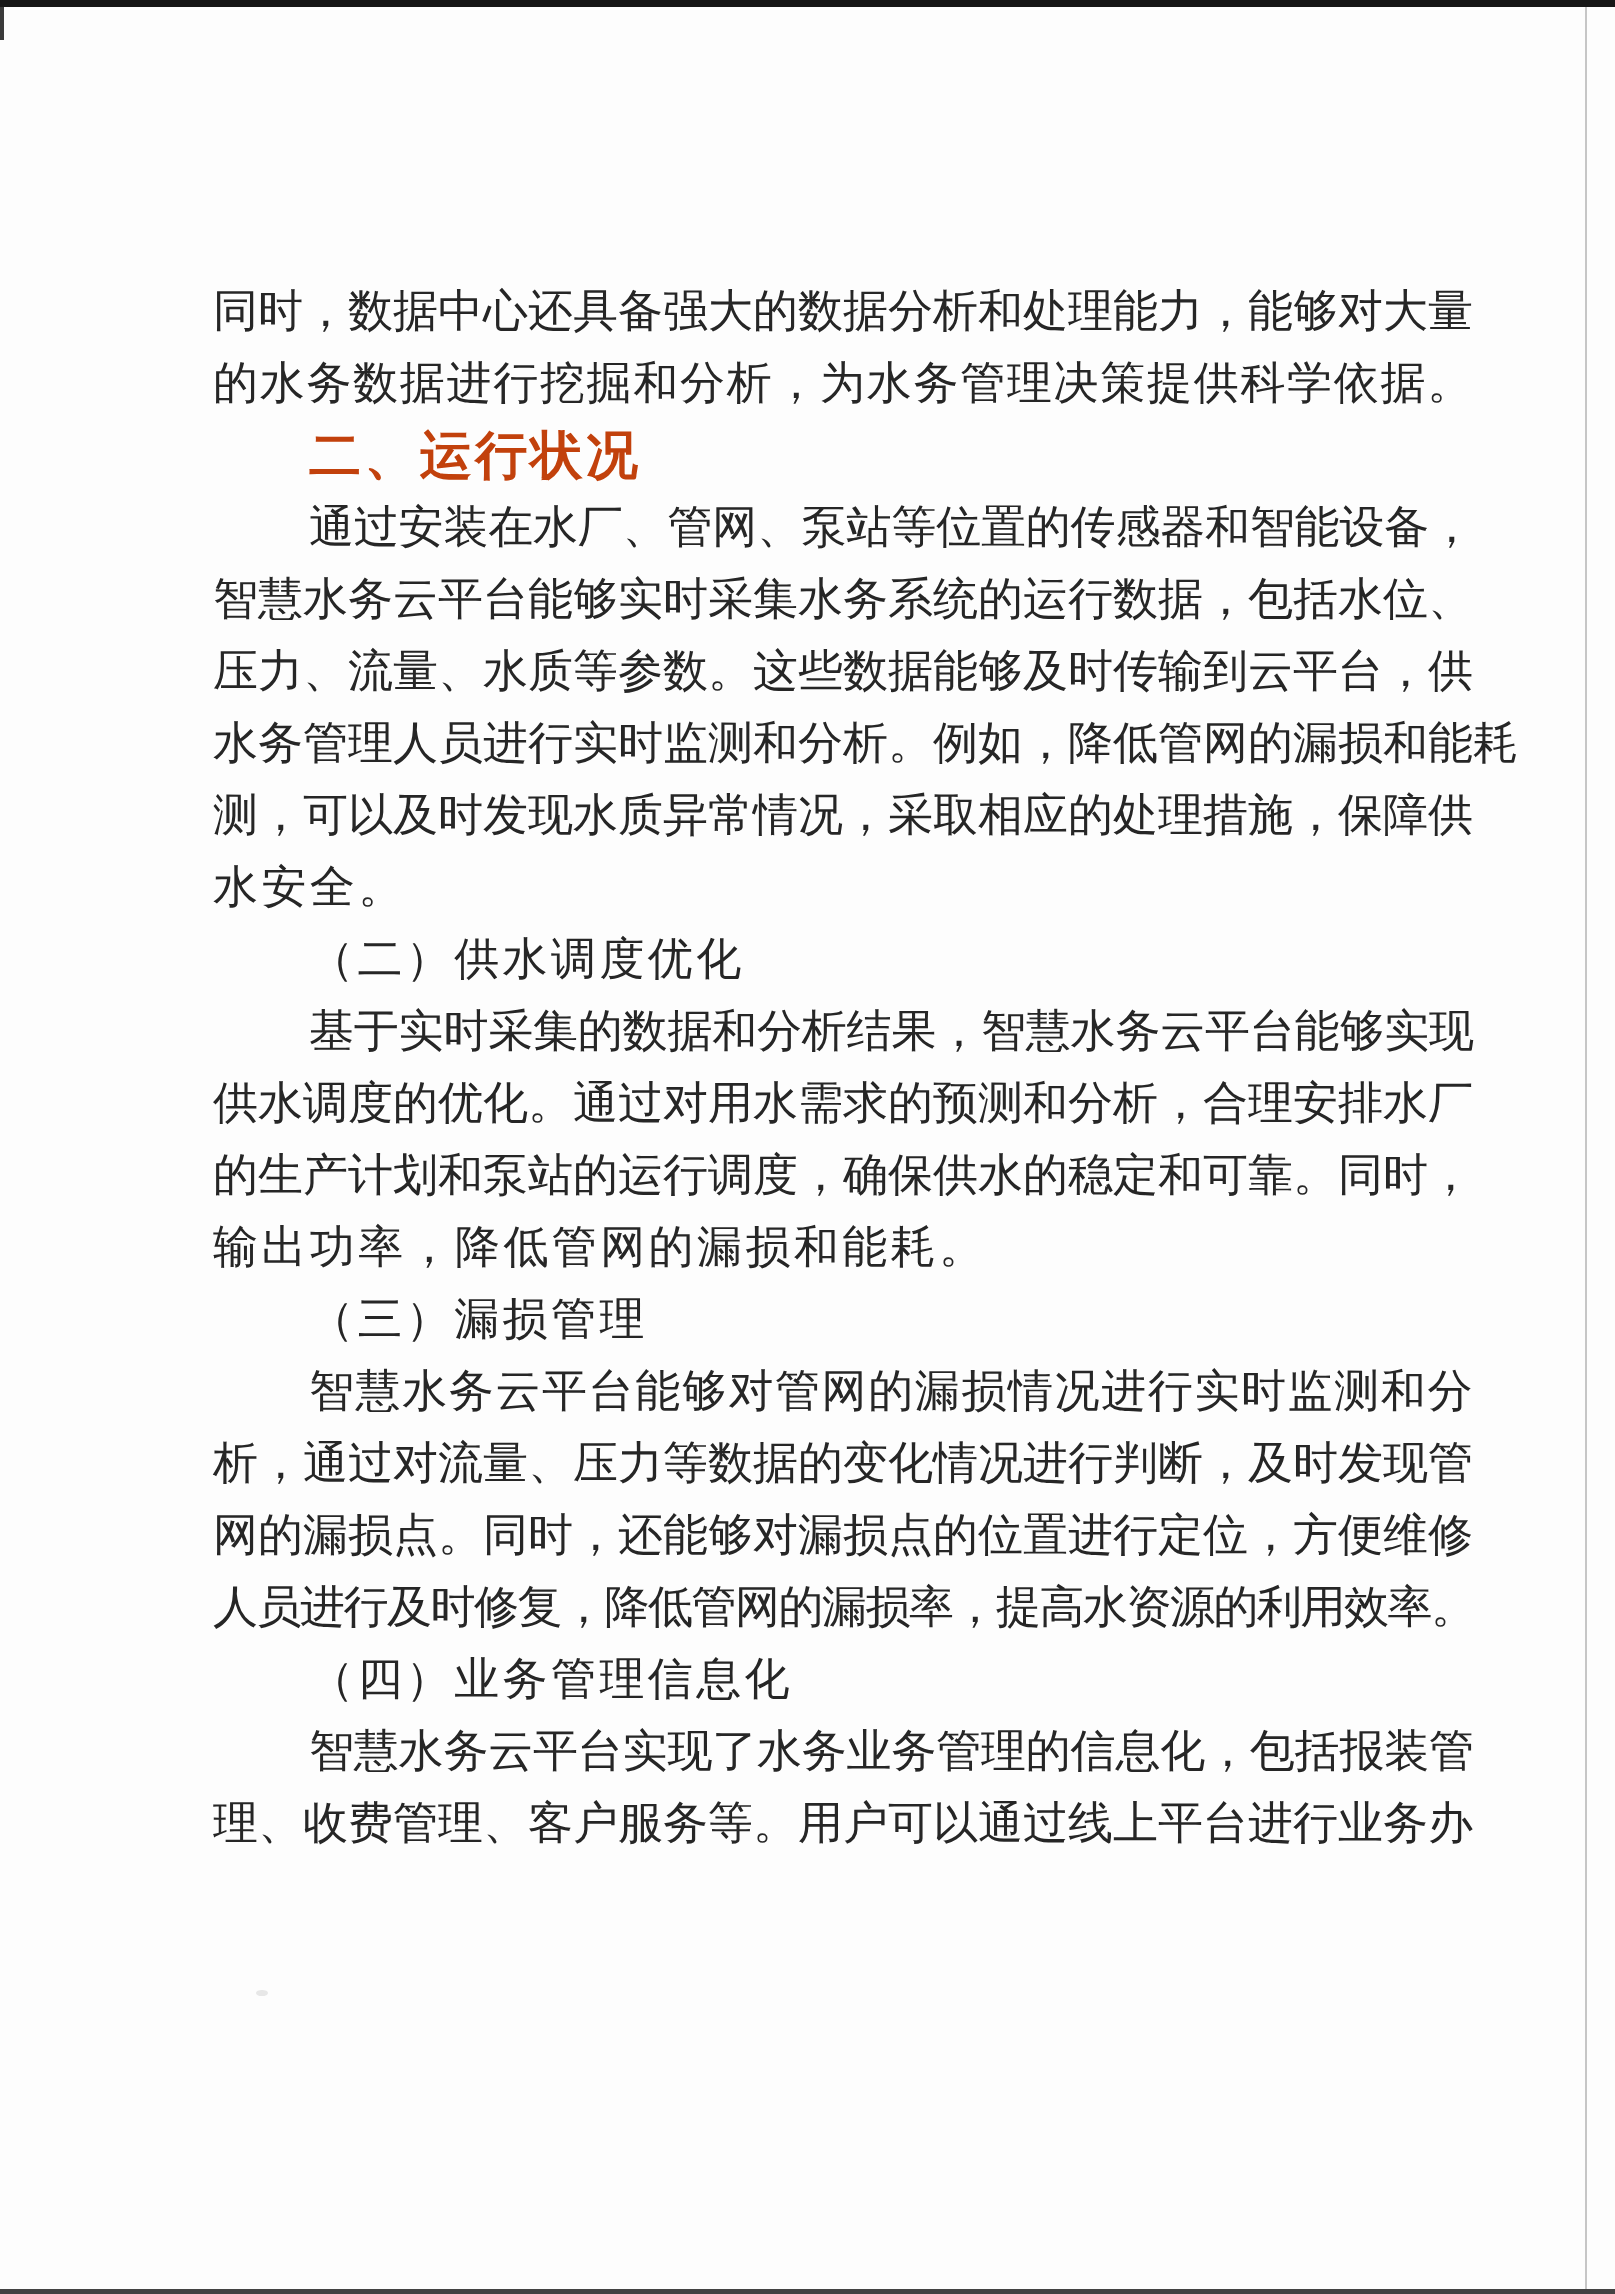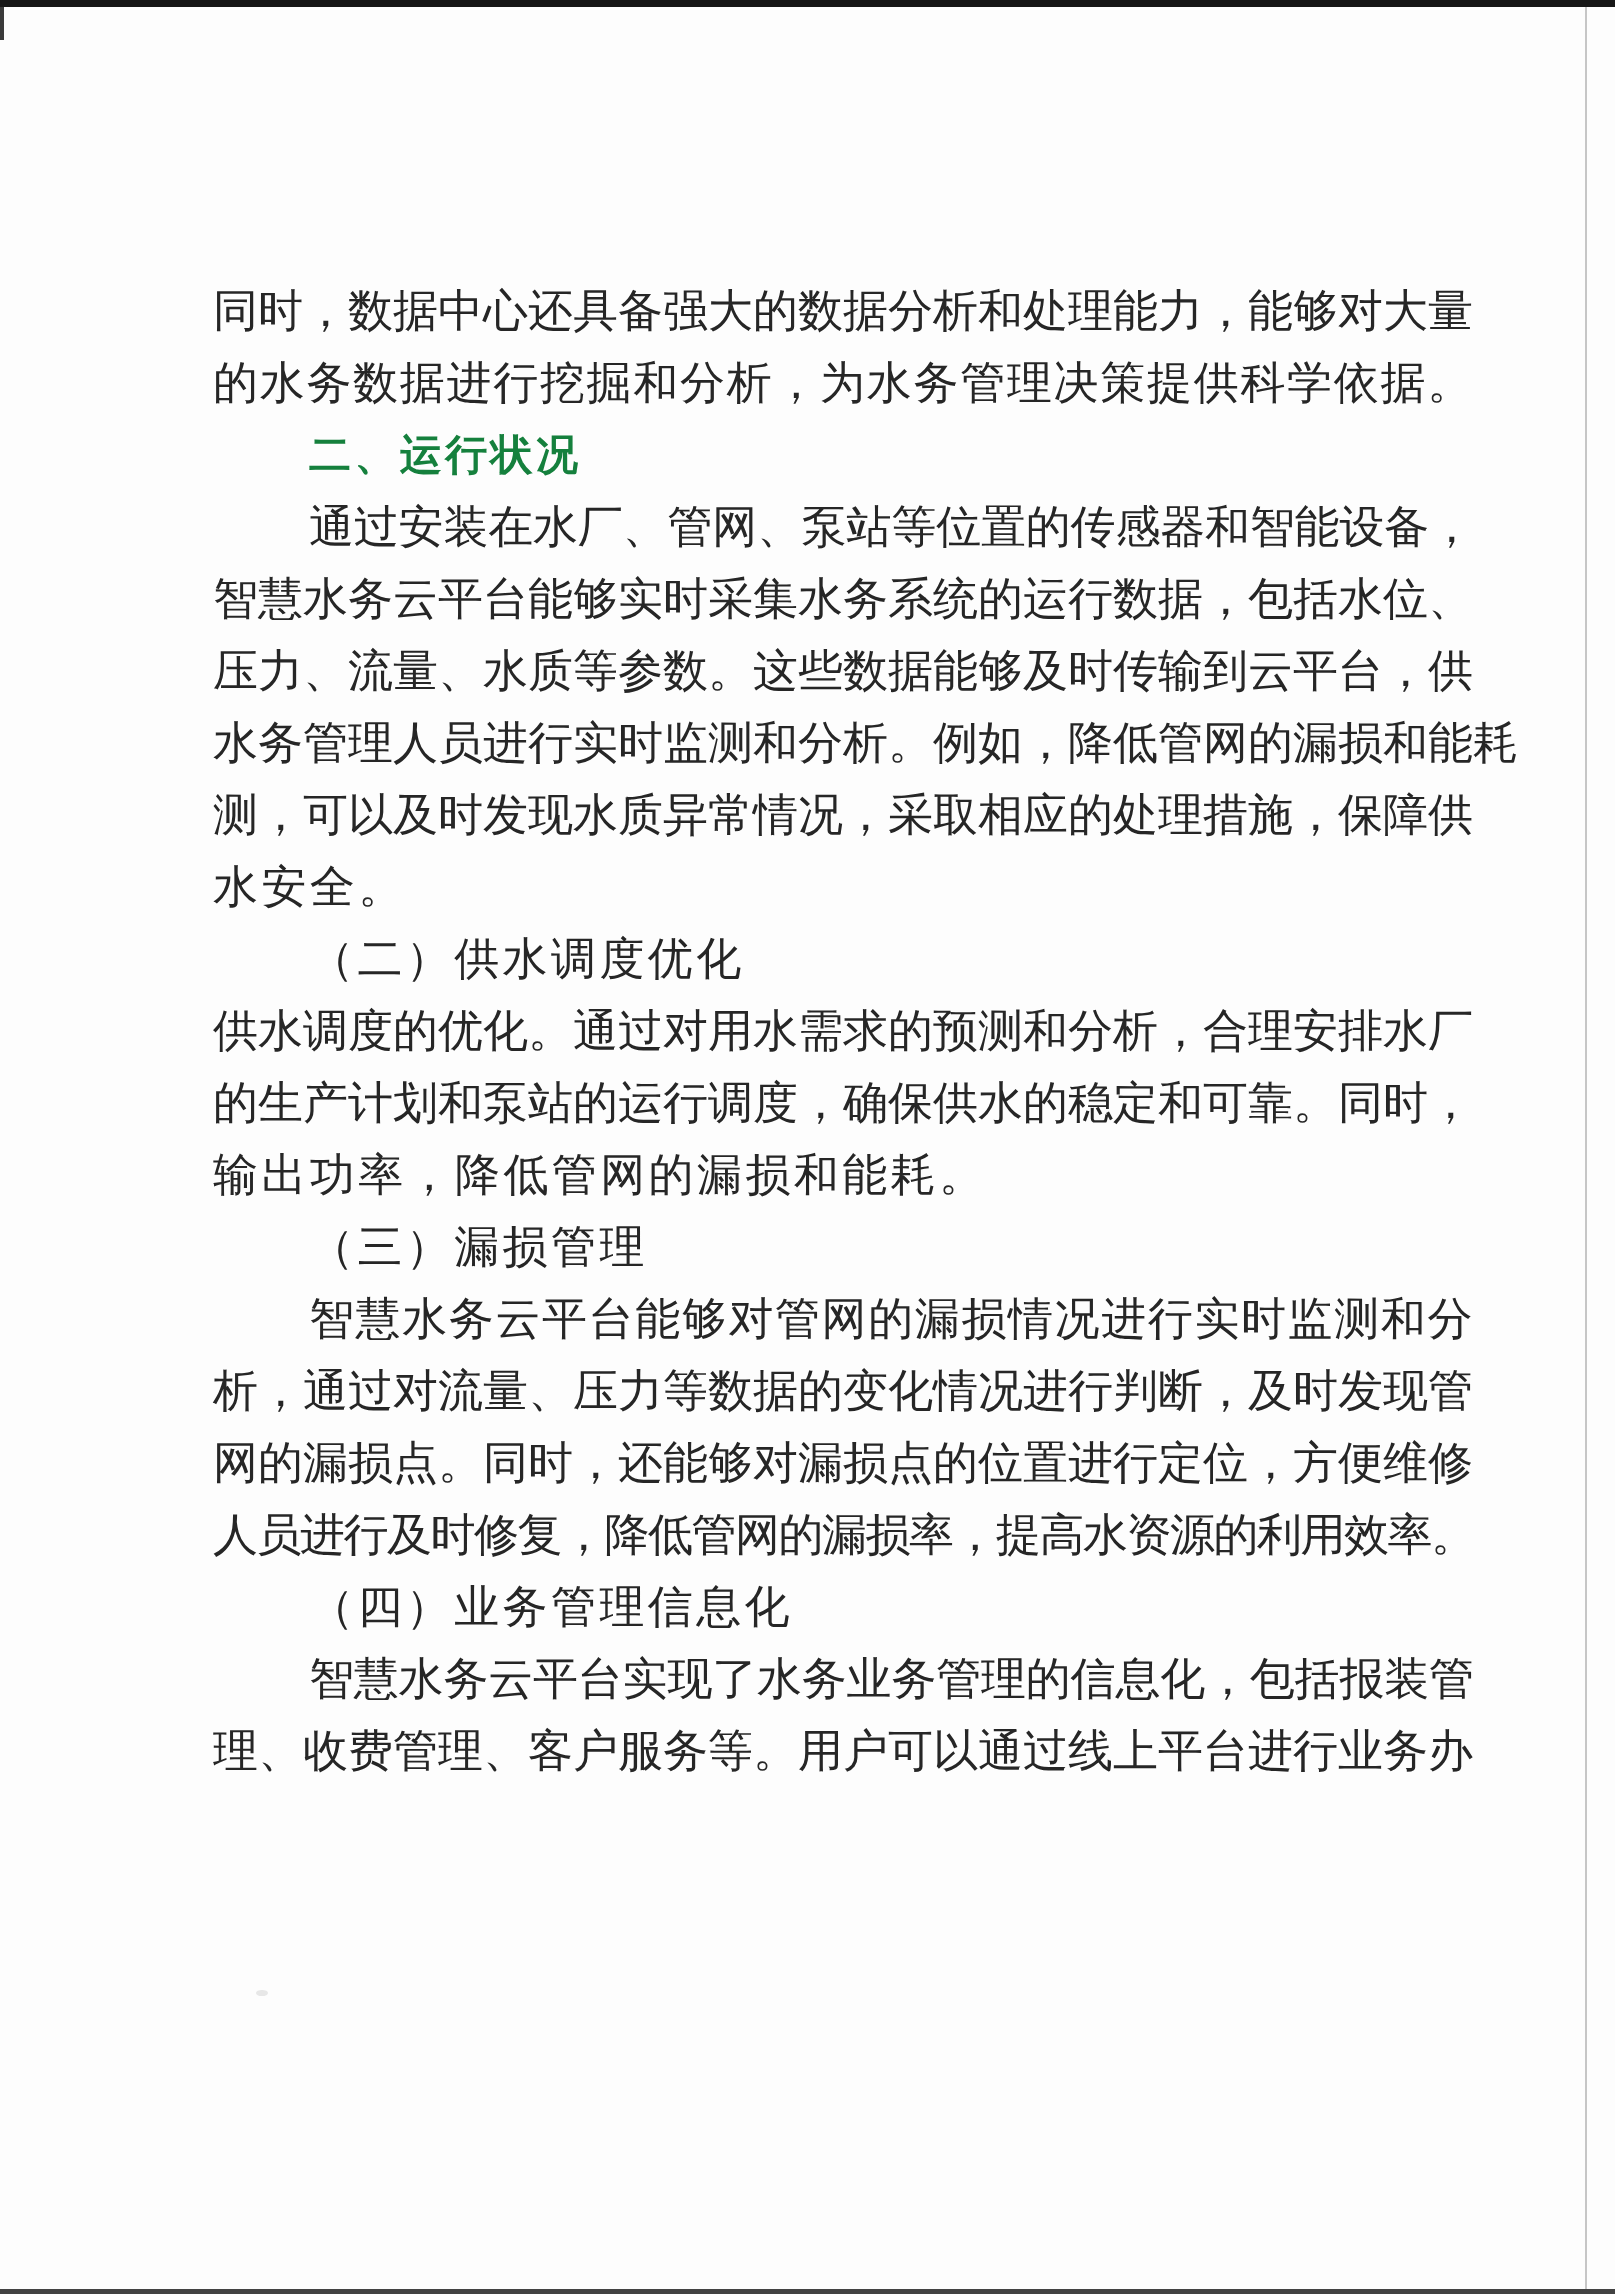--- a/index.html
+++ b/index.html
@@ -63,22 +63,22 @@
     display: inline-block;
     letter-spacing: 3.4px;
     white-space: nowrap;
   }
   .indent {
     padding-left: 96px;
   }
   .heading {
     font-family: "Liberation Sans", sans-serif;
     font-weight: 700;
-    font-size: 42px;
-    color: #15803d;
+    font-size: 52px;
+    color: #c2410c;
   }
   .subheading {
     font-size: 45px;
   }
 </style>
 </head>
 <body>
 
 <div class="page">
   <div class="scan-bar-top"></div>
@@ -90,20 +90,21 @@
       <div class="line body"><span class="txt" style="letter-spacing: 0px;">同时，数据中心还具备强大的数据分析和处理能力，能够对大量</span></div>
       <div class="line body"><span class="txt" style="letter-spacing: 1.7px;">的水务数据进行挖掘和分析，为水务管理决策提供科学依据。</span></div>
       <div class="line heading indent"><span class="txt">二、运行状况</span></div>
       <div class="line body indent"><span class="txt" style="letter-spacing: -0.2px;">通过安装在水厂、管网、泵站等位置的传感器和智能设备，</span></div>
       <div class="line body"><span class="txt" style="letter-spacing: 0px;">智慧水务云平台能够实时采集水务系统的运行数据，包括水位、</span></div>
       <div class="line body"><span class="txt" style="letter-spacing: 0px;">压力、流量、水质等参数。这些数据能够及时传输到云平台，供</span></div>
       <div class="line body"><span class="txt" style="letter-spacing: 0px;">水务管理人员进行实时监测和分析。例如，降低管网的漏损和能耗</span></div>
       <div class="line body"><span class="txt" style="letter-spacing: 0px;">测，可以及时发现水质异常情况，采取相应的处理措施，保障供</span></div>
       <div class="line body"><span class="txt">水安全。</span></div>
       <div class="line subheading indent"><span class="txt">（二）供水调度优化</span></div>
+      <div class="line body indent"><span class="txt" style="letter-spacing: -0.2px;">基于实时采集的数据和分析结果，智慧水务云平台能够实现</span></div>
       <div class="line body"><span class="txt" style="letter-spacing: 0px;">供水调度的优化。通过对用水需求的预测和分析，合理安排水厂</span></div>
       <div class="line body"><span class="txt" style="letter-spacing: 0px;">的生产计划和泵站的运行调度，确保供水的稳定和可靠。同时，</span></div>
       <div class="line body"><span class="txt">输出功率，降低管网的漏损和能耗。</span></div>
       <div class="line subheading indent"><span class="txt">（三）漏损管理</span></div>
       <div class="line body indent"><span class="txt" style="letter-spacing: 1.6px;">智慧水务云平台能够对管网的漏损情况进行实时监测和分</span></div>
       <div class="line body"><span class="txt" style="letter-spacing: 0px;">析，通过对流量、压力等数据的变化情况进行判断，及时发现管</span></div>
       <div class="line body"><span class="txt" style="letter-spacing: 0px;">网的漏损点。同时，还能够对漏损点的位置进行定位，方便维修</span></div>
       <div class="line body"><span class="txt" style="letter-spacing: -1.5px;">人员进行及时修复，降低管网的漏损率，提高水资源的利用效率。</span></div>
       <div class="line subheading indent"><span class="txt">（四）业务管理信息化</span></div>
       <div class="line body indent"><span class="txt" style="letter-spacing: -0.2px;">智慧水务云平台实现了水务业务管理的信息化，包括报装管</span></div>

